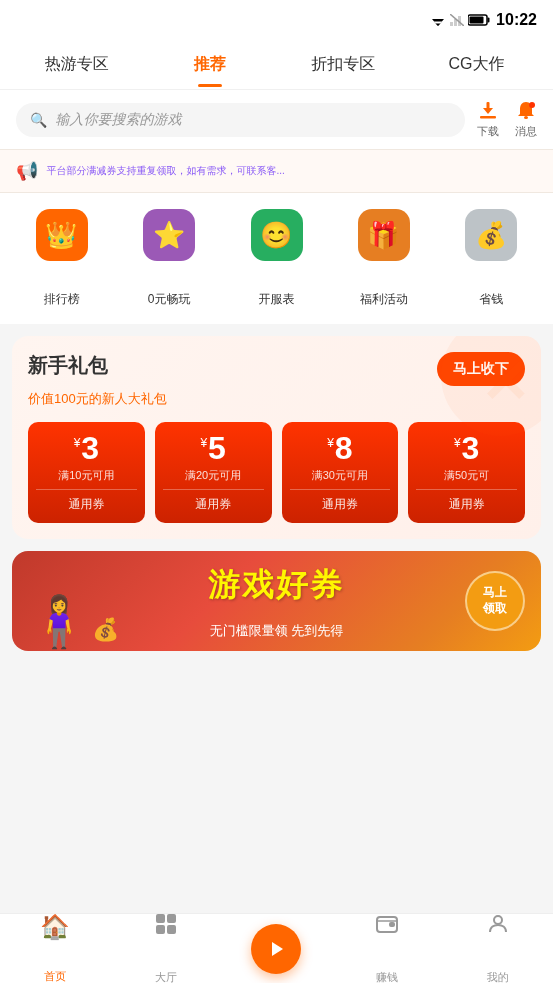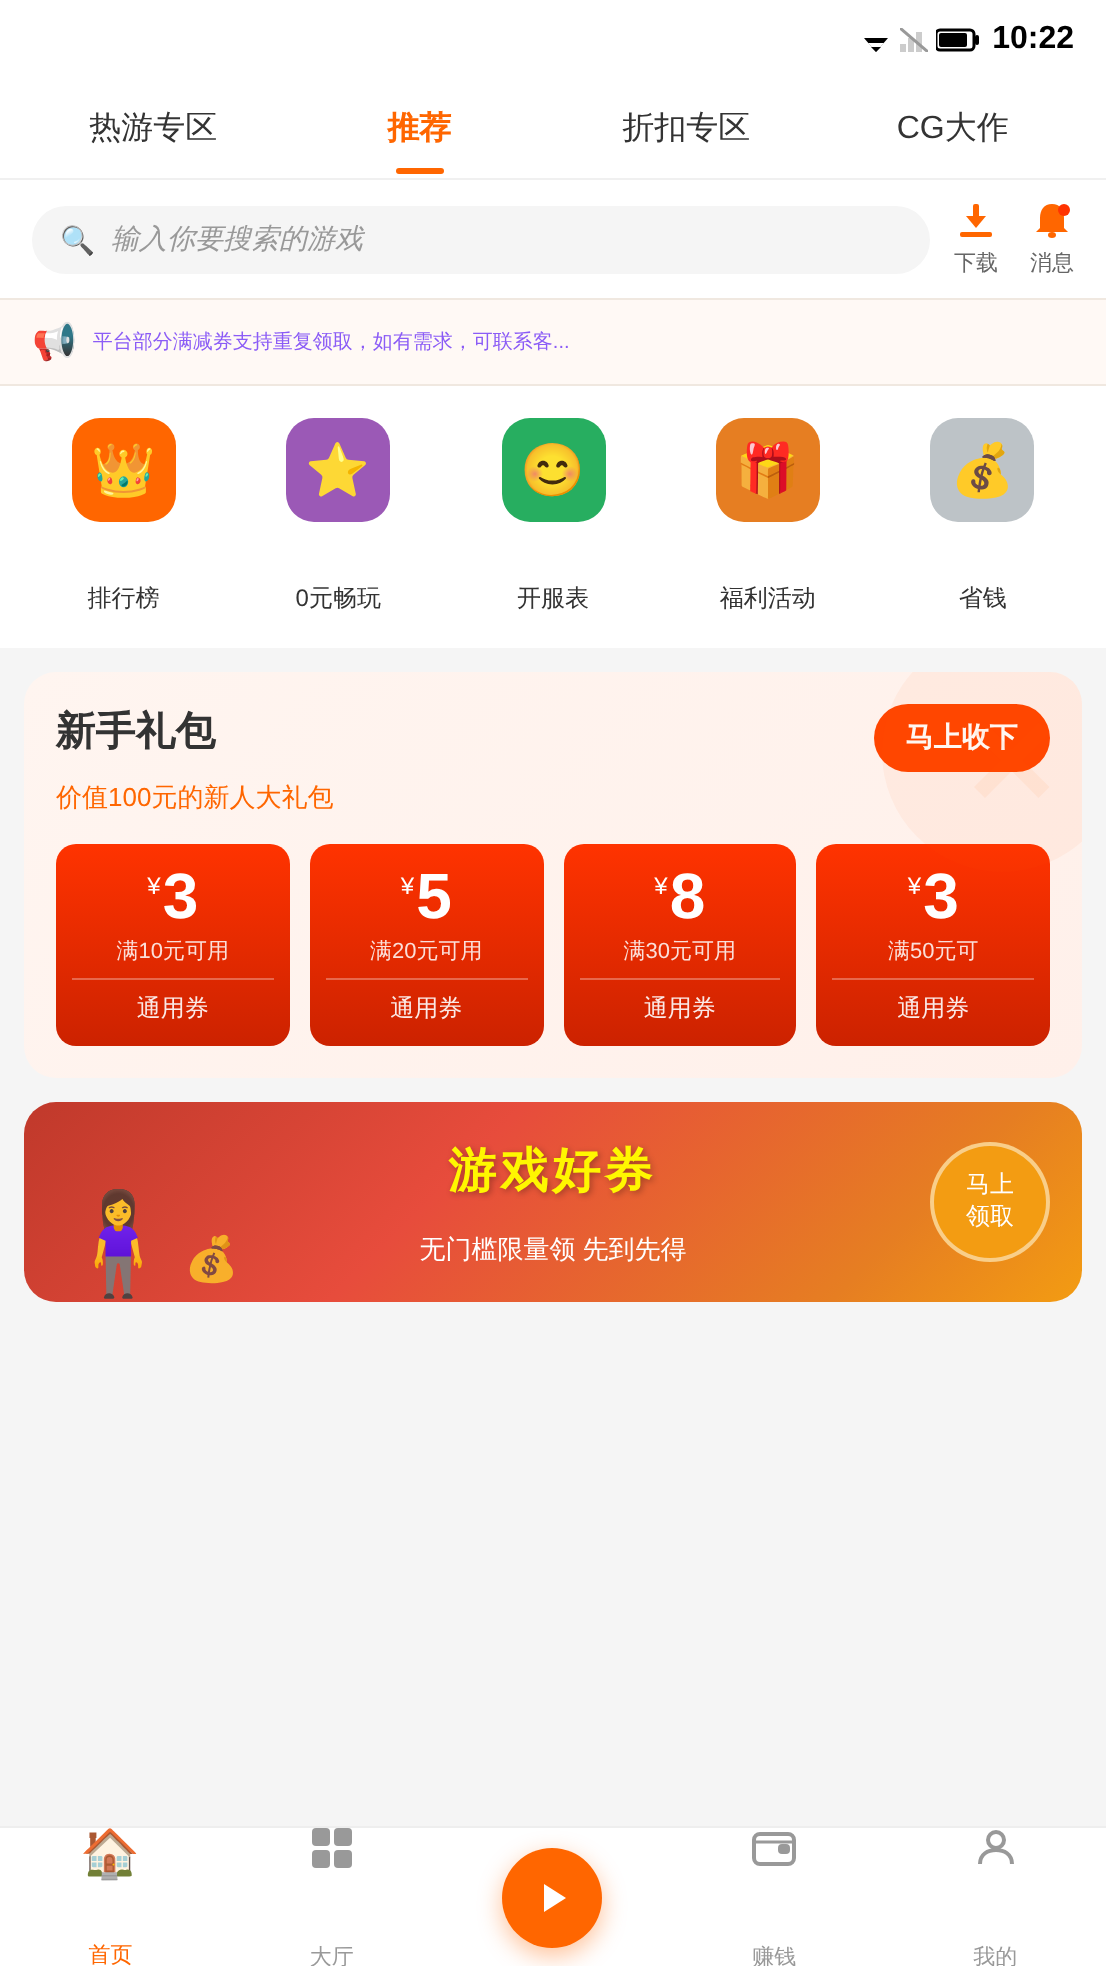--- a/index.html
+++ b/index.html
@@ -266,21 +266,21 @@
       position: relative;
       cursor: pointer;
     }
     .banner-content {
       display: flex;
       flex-direction: column;
       align-items: center;
       z-index: 2;
     }
     .banner-title {
-      font-size: 24px;
+      font-size: 32px;
       font-weight: 900;
       color: #fff700;
       text-shadow: 1px 1px 3px rgba(0,0,0,0.3);
       letter-spacing: 2px;
     }
     .banner-subtitle {
       font-size: 13px;
       color: white;
       margin-top: 15px;
     }
@@ -290,21 +290,21 @@
       background: #f39c12;
       color: white;
       border-radius: 50%;
       width: 60px;
       height: 60px;
       display: flex;
       flex-direction: column;
       align-items: center;
       justify-content: center;
       font-size: 12px;
-      font-weight: 400;
+      font-weight: 700;
       border: 2px solid rgba(255,255,255,0.5);
     }
     .banner-figure {
       position: absolute;
       left: 16px;
       bottom: 0;
       font-size: 50px;
       opacity: 0.9;
     }
     .banner-coins {

